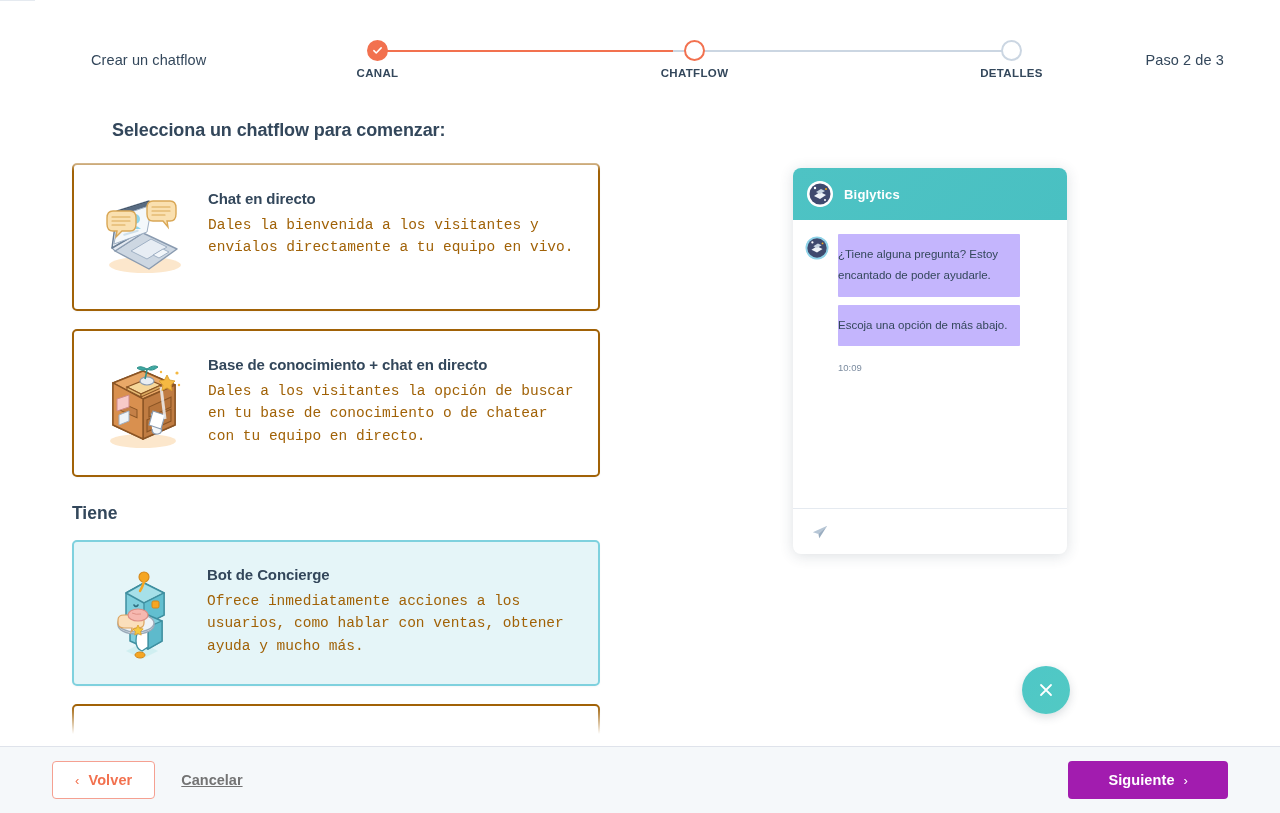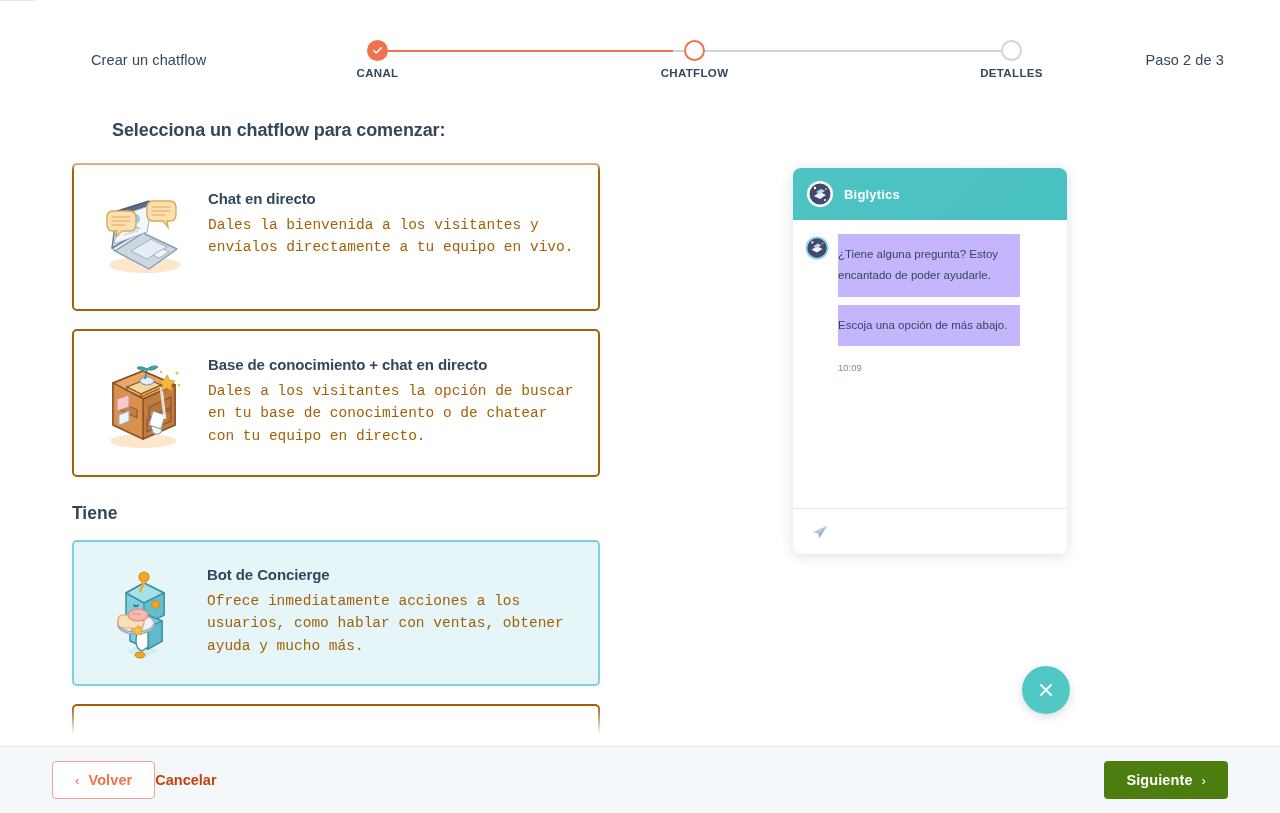--- a/index.html
+++ b/index.html
@@ -183,29 +183,29 @@
   }
   .btn-back {
     margin-left: 52px;
     background: #ffffff; border: 1px solid #f5a091; color: #f2714f;
     border-radius: 4px; padding: 10px 22px;
     font-size: 14.5px; font-weight: bold; letter-spacing: .1px;
     display: flex; align-items: center; gap: 9px; cursor: pointer;
     font-family: "Liberation Sans", sans-serif;
   }
   .btn-cancel {
-    background: none; border: none;
-    color: #c2410c; font-size: 14.5px; font-weight: bold;
-    cursor: pointer;
+    margin-left: 26px; background: none; border: none;
+    color: #737373; font-size: 14.5px; font-weight: bold;
+    text-decoration: underline; cursor: pointer;
     font-family: "Liberation Sans", sans-serif;
   }
   .btn-next {
     position: absolute; right: 52px;
-    background: #4d7c0f; border: none; color: #ffffff;
-    border-radius: 4px; padding: 11px 22px;
+    background: #a21caf; border: none; color: #ffffff;
+    border-radius: 4px; padding: 11px 40px;
     font-size: 14.5px; font-weight: bold; letter-spacing: .1px;
     display: flex; align-items: center; gap: 9px; cursor: pointer;
     font-family: "Liberation Sans", sans-serif;
   }
   .chev { font-size: 13px; font-weight: normal; }
 </style>
 </head>
 <body>
 
 <div class="top-rule"></div>

